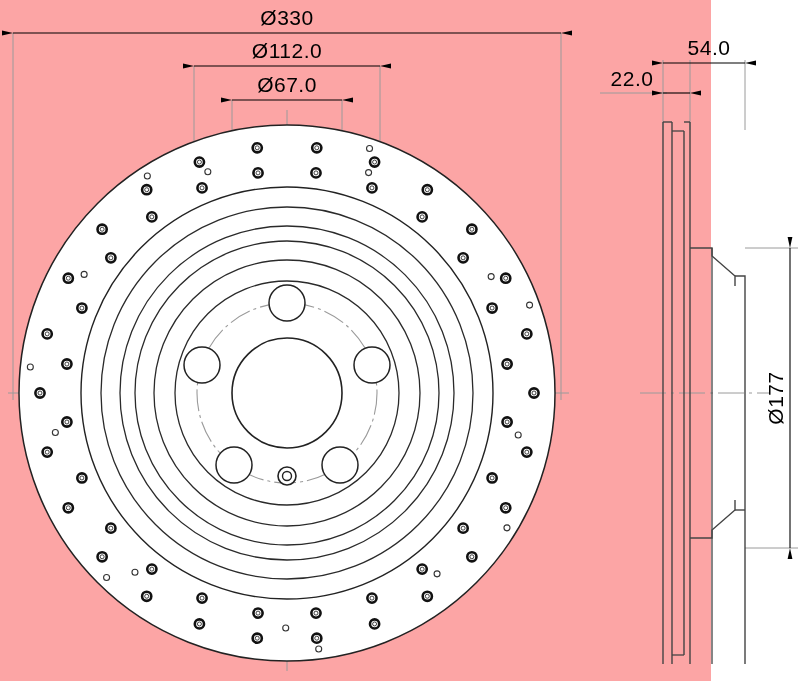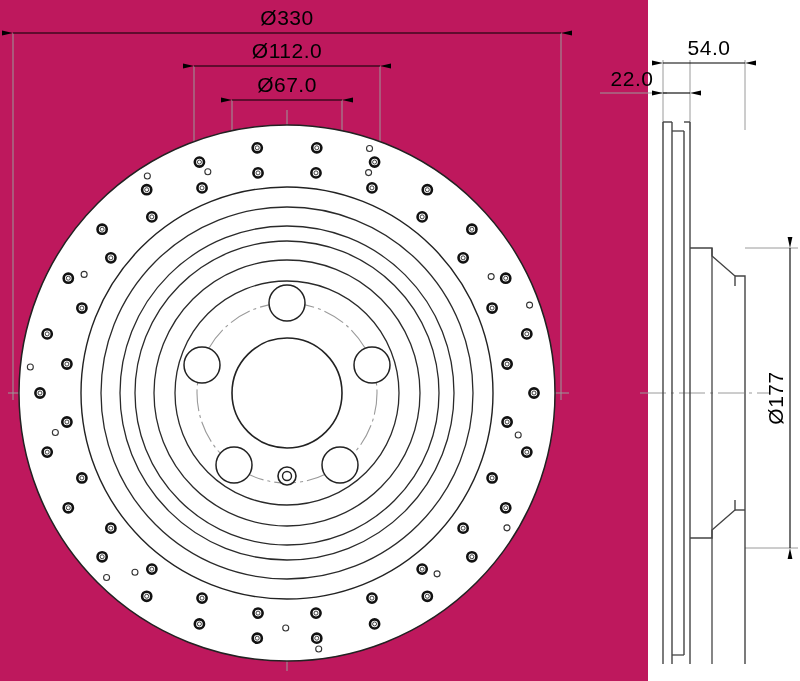--- a/index.html
+++ b/index.html
@@ -1,18 +1,18 @@
 <!DOCTYPE html>
 <html><head>
 <meta charset="utf-8">
 <style>
   html,body{margin:0;padding:0;background:#ffffff;}
   body{width:800px;height:681px;overflow:hidden;
        font-family:"Liberation Sans", sans-serif;color:#000;}
-  #stage{position:relative;width:648px;height:681px;background:#be185d;}
+  #stage{position:relative;width:711px;height:681px;background:#fca5a5;}
   svg{position:absolute;left:0;top:0;}
   .dimtext{font-family:"Liberation Sans", sans-serif;font-size:21px;fill:#000;
            font-weight:500;letter-spacing:0.5px;}
 </style>
 </head>
 <body>
 
 <div id="stage">
 
   <svg width="800" height="681" viewBox="0 0 800 681">

